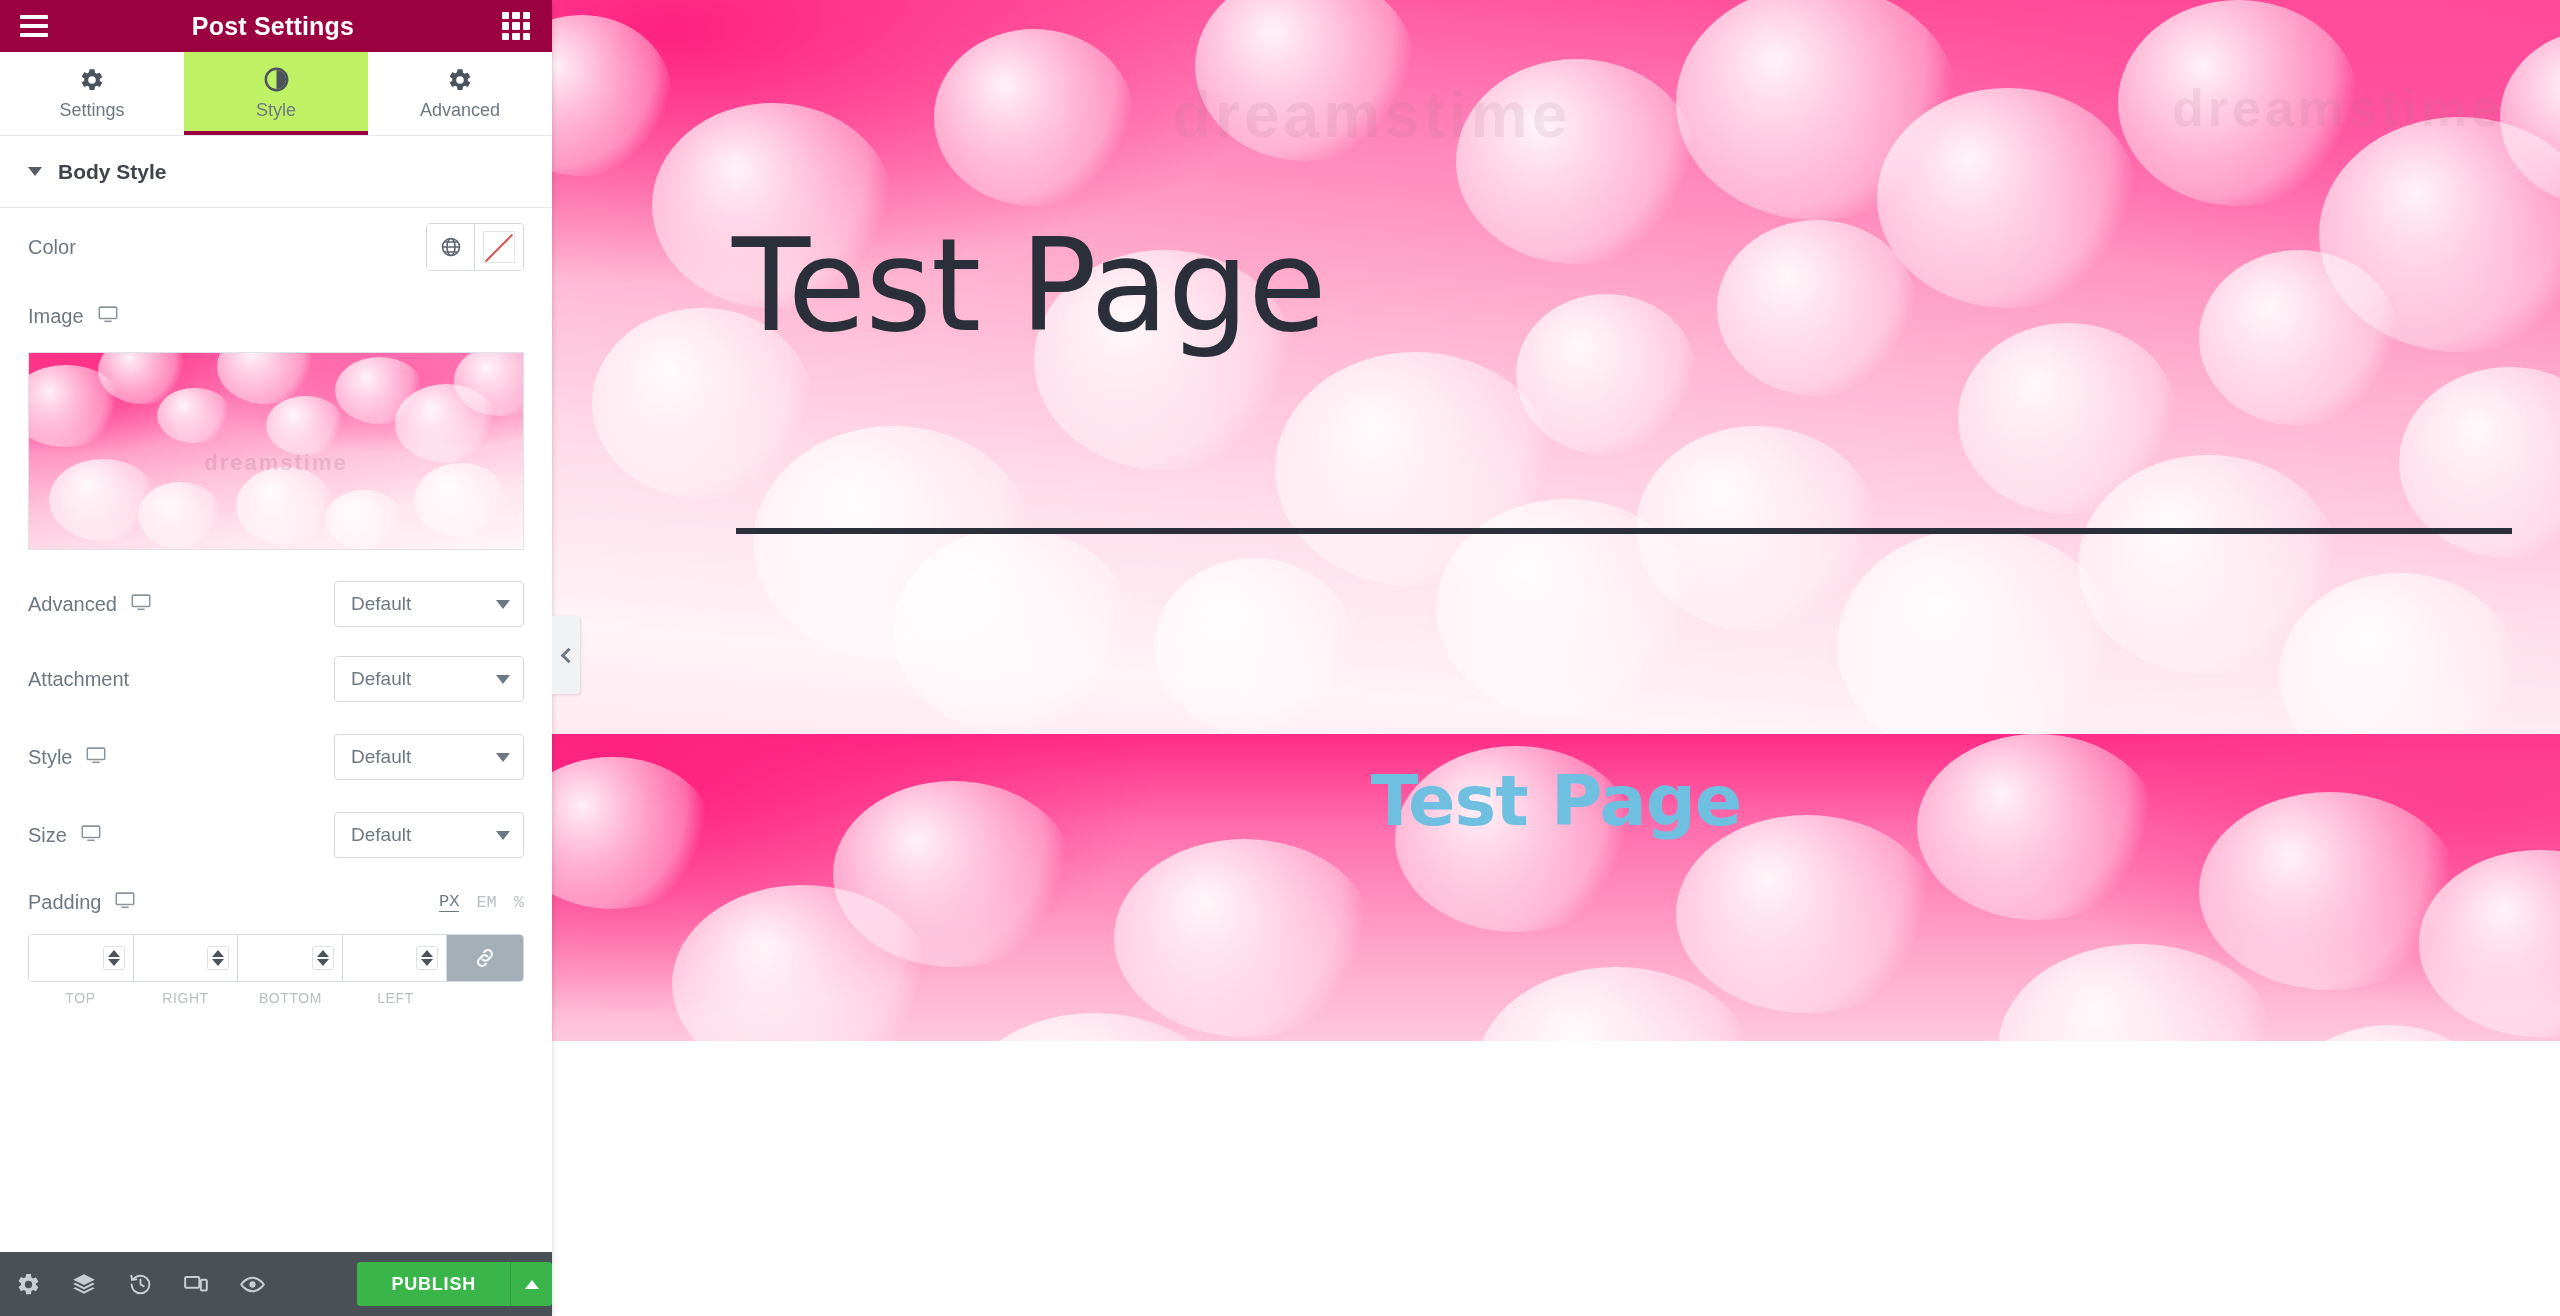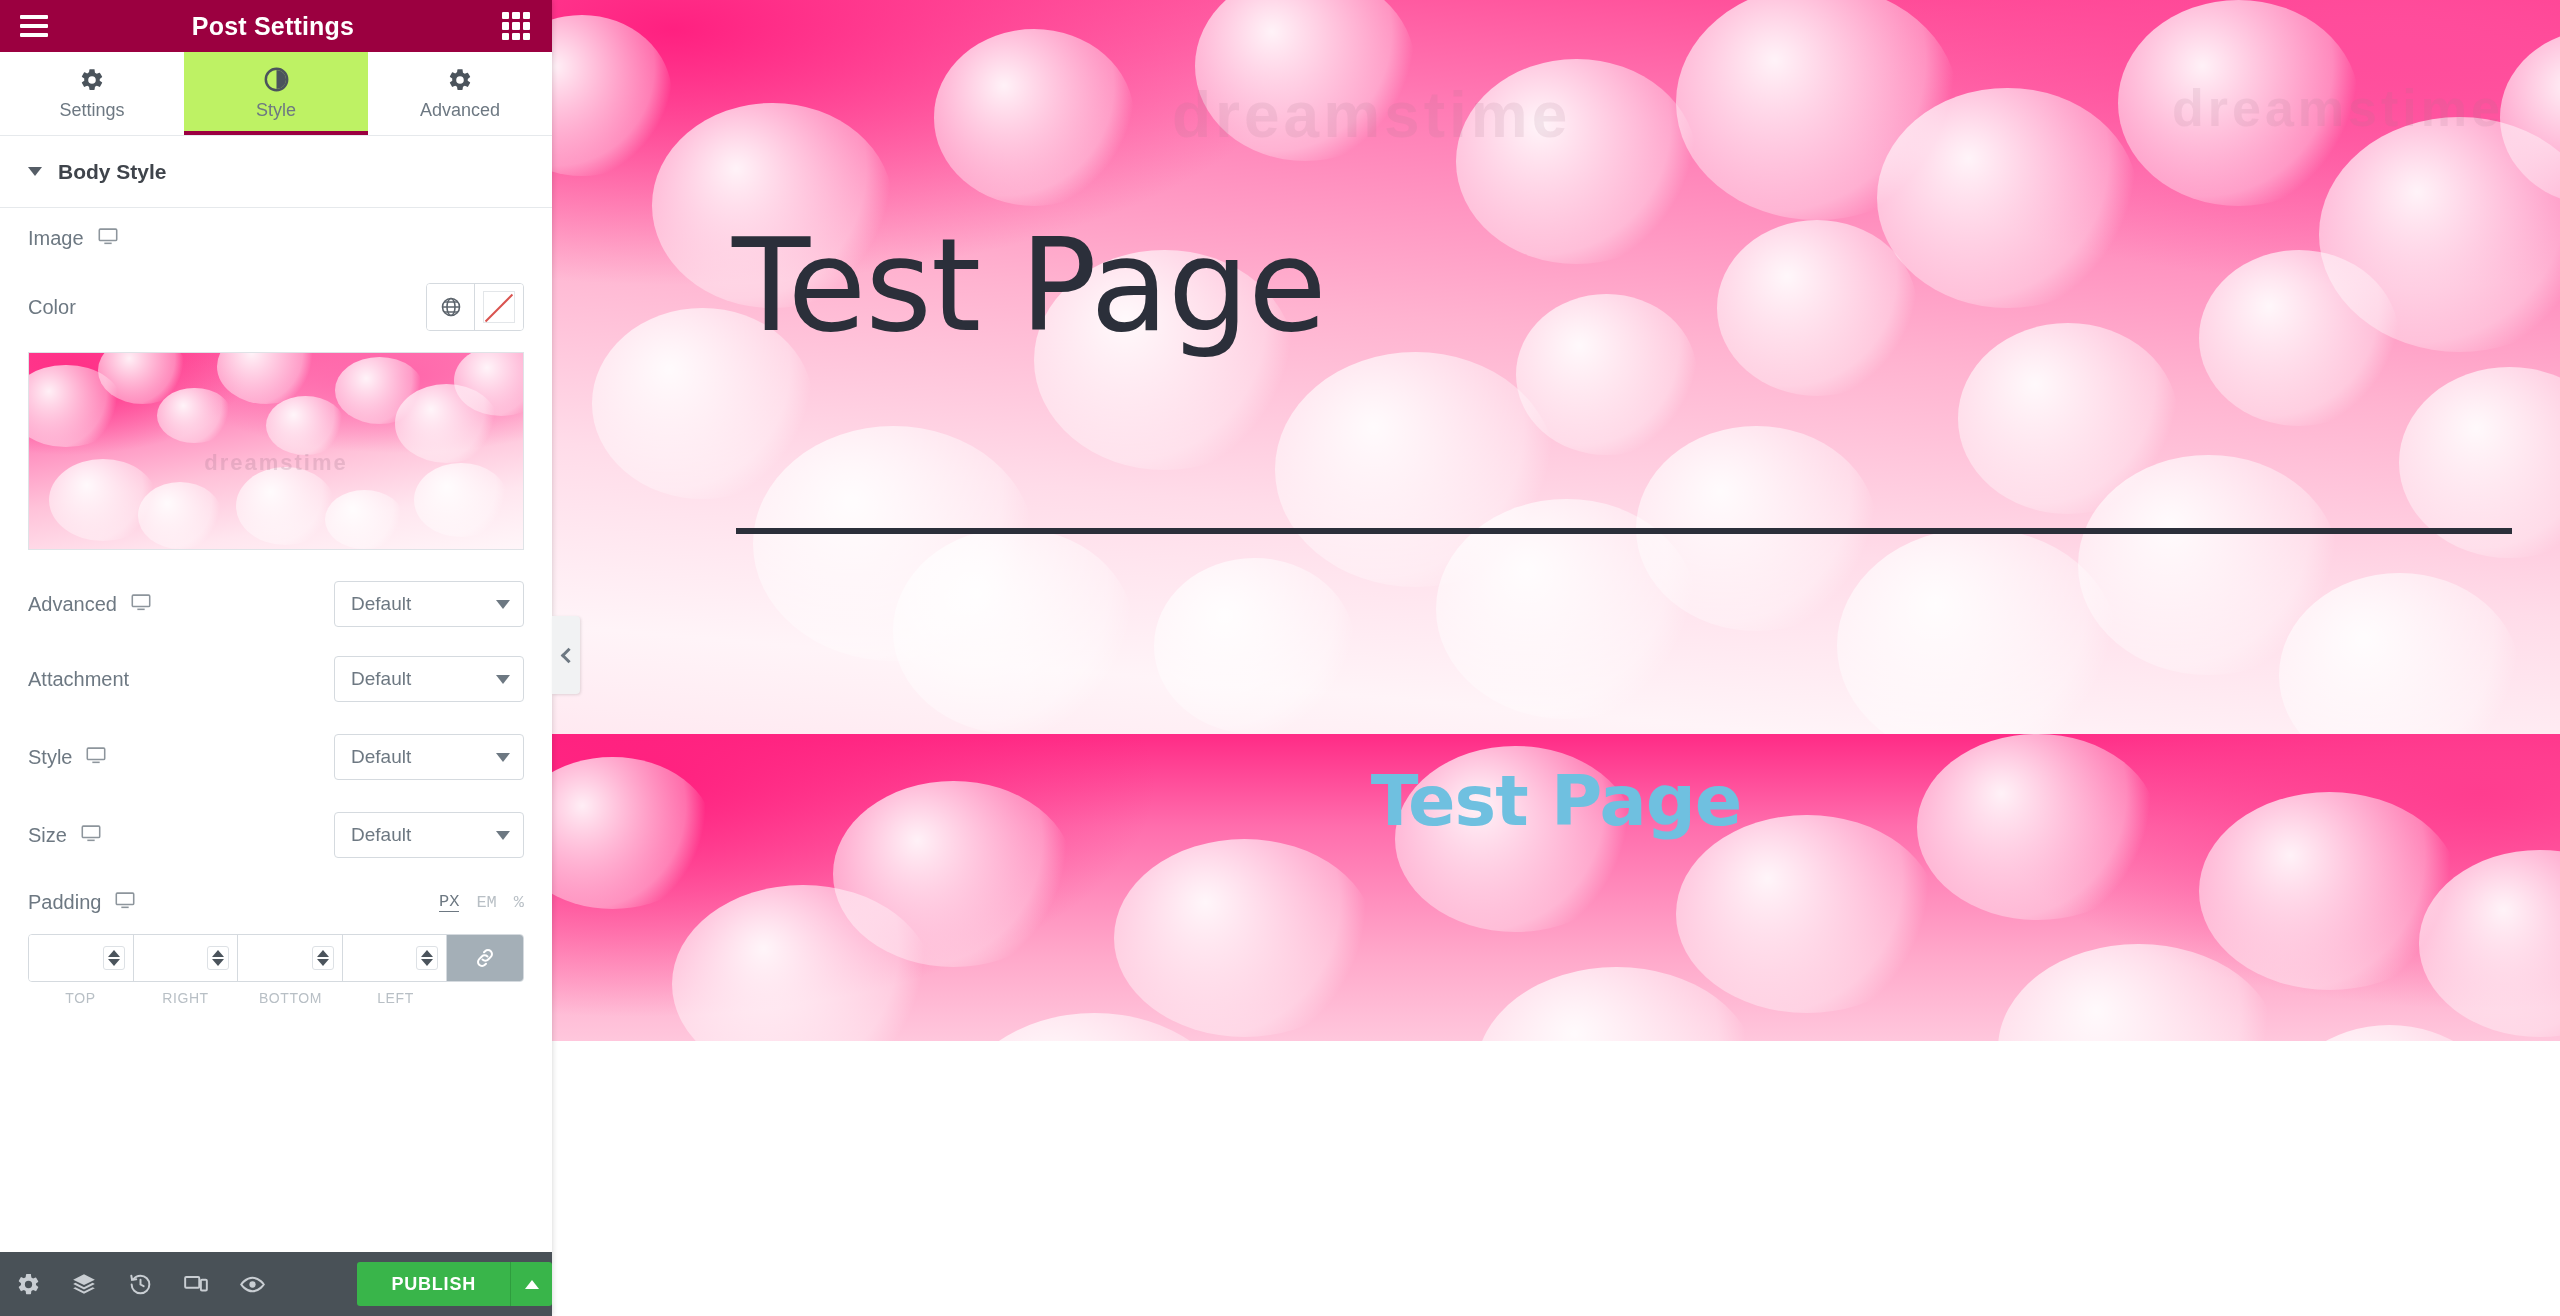--- a/index.html
+++ b/index.html
@@ -329,50 +329,50 @@
       </div>
     </div>
 
     <div class="section-head">
       <span class="caret-down"></span>
       <span class="section-title">Body Style</span>
     </div>
 
     <div class="controls">
 
-
-      <div class="row" style="min-height:60px">
-        <div class="row-label">
-          <span>Image</span>
-          <span class="monitor-icon">
-            <svg width="22" height="22" viewBox="0 0 24 24" fill="none" stroke="#8d959c" stroke-width="1.7">
-              <rect x="2.5" y="4.5" width="19" height="12.5" rx="1.2"></rect>
-              <line x1="8" y1="20" x2="16" y2="20"></line>
-            </svg>
-          </span>
-        </div>
-      </div>
 
       <div class="row">
         <div class="row-label">
           <span>Color</span>
         </div>
         <div class="color-ctl">
           <div class="cbtn">
             <svg width="24" height="24" viewBox="0 0 24 24" fill="none" stroke="#5c646c" stroke-width="1.6">
               <circle cx="12" cy="12" r="8.5"></circle>
               <ellipse cx="12" cy="12" rx="4" ry="8.5"></ellipse>
               <line x1="3.5" y1="12" x2="20.5" y2="12"></line>
               <line x1="5" y1="7" x2="19" y2="7"></line>
               <line x1="5" y1="17" x2="19" y2="17"></line>
             </svg>
           </div>
           <div class="cbtn">
             <span class="swatch-none"></span>
           </div>
+        </div>
+      </div>
+
+      <div class="row" style="min-height:60px">
+        <div class="row-label">
+          <span>Image</span>
+          <span class="monitor-icon">
+            <svg width="22" height="22" viewBox="0 0 24 24" fill="none" stroke="#8d959c" stroke-width="1.7">
+              <rect x="2.5" y="4.5" width="19" height="12.5" rx="1.2"></rect>
+              <line x1="8" y1="20" x2="16" y2="20"></line>
+            </svg>
+          </span>
         </div>
       </div>
 
       <div class="img-preview">
         <div class="bokeh">
           <span class="base"></span>
           <b style="left:-4%;top:6%;width:23%;height:42%"></b>
           <b style="left:14%;top:-8%;width:18%;height:34%"></b>
           <b style="left:26%;top:18%;width:15%;height:28%"></b>
           <b style="left:38%;top:-12%;width:20%;height:38%"></b>

